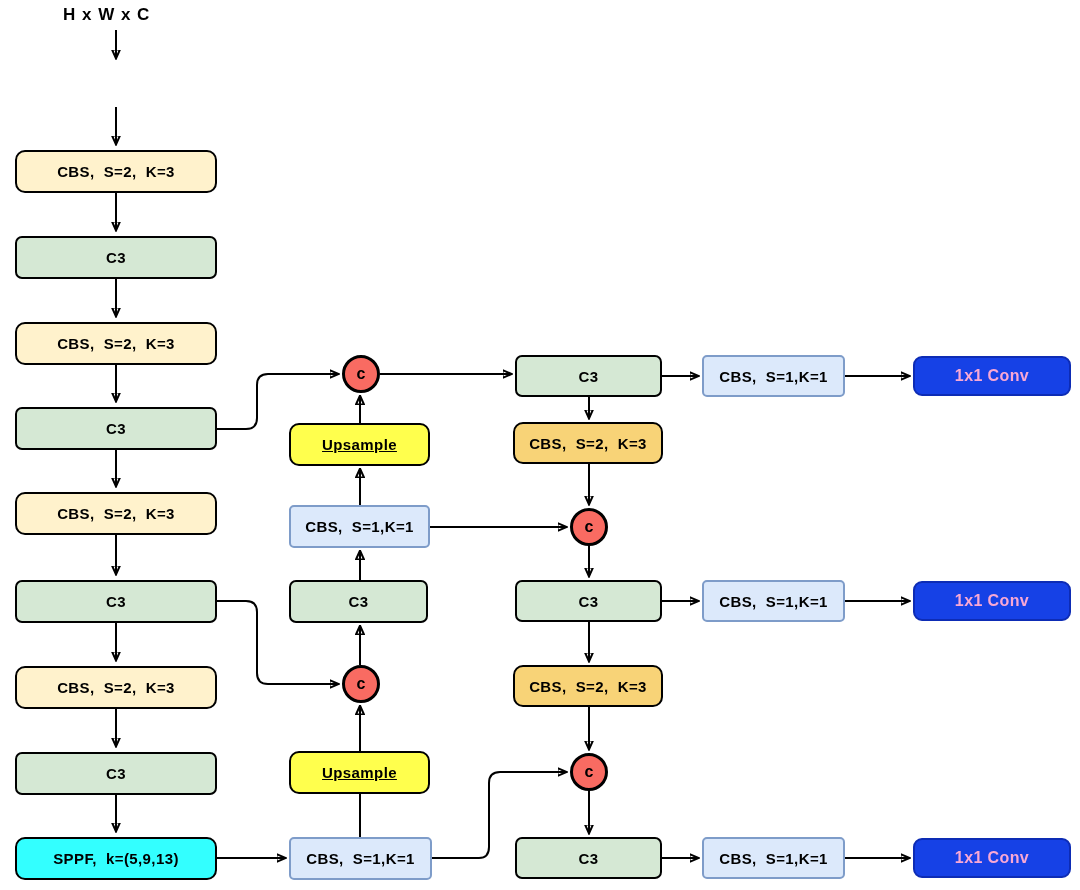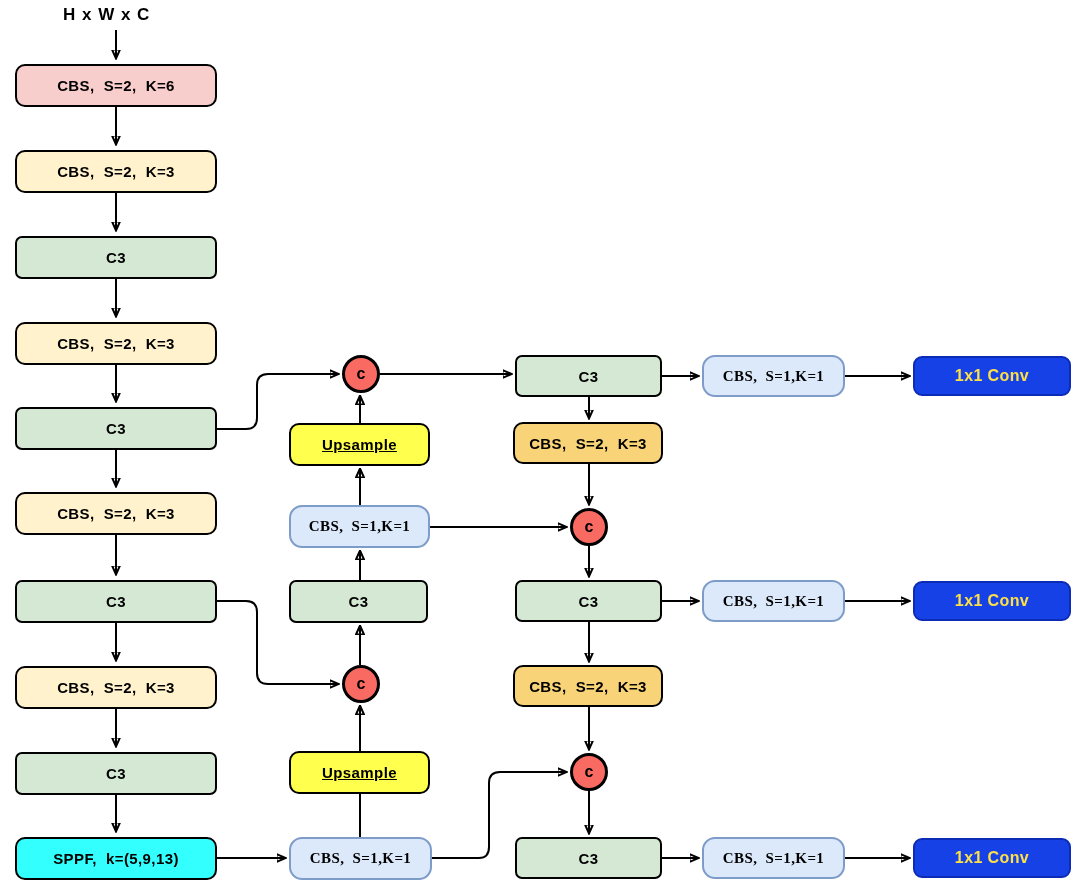--- a/index.html
+++ b/index.html
@@ -18,26 +18,25 @@
     display:flex; align-items:center; justify-content:center;
     font-weight:bold; font-size:15px; color:#000; letter-spacing:.4px;
     white-space:pre; z-index:2;
   }
   .blk{ border:2.6px solid var(--ink); border-radius:10px; }
   .pink{background:var(--pink);} .cream{background:var(--cream);}
   .green{background:var(--green);border-radius:7px;} .cyan{background:var(--cyan);}
   .yellow{background:var(--yellow);text-decoration:underline;} .orange{background:var(--orange);}
   .cbs-blue{
     background:var(--blue-fill); border:2.2px solid var(--blue-border);
-    border-radius:13px;
-    font-family:Liberation Serif, serif;
+    border-radius:5px;
   }
   .conv{
     background:var(--conv-fill); border:2.6px solid var(--conv-border);
-    border-radius:9px; color:#fde047; font-size:16px;
+    border-radius:9px; color:#f9a8d4; font-size:16px;
   }
   .concat{
     position:absolute; width:38px; height:38px; border-radius:50%;
     background:var(--red); border:3px solid var(--ink); box-sizing:border-box;
     display:flex; align-items:center; justify-content:center;
     font-weight:bold; font-size:16px; z-index:3;
   }
   .dimlabel{
     position:absolute; font-weight:bold; font-size:17px; letter-spacing:1px;
     z-index:2; white-space:pre;
@@ -94,21 +93,20 @@
     <path d="M662,376 H698" marker-end="url(#ah)"></path>
     <path d="M845,376 H909" marker-end="url(#ah)"></path>
     <path d="M662,601 H698" marker-end="url(#ah)"></path>
     <path d="M845,601 H909" marker-end="url(#ah)"></path>
     <path d="M662,858 H698" marker-end="url(#ah)"></path>
     <path d="M845,858 H909" marker-end="url(#ah)"></path>
   </svg>
 
   <div class="dimlabel" style="left:63px; top:5px;">H x W x C</div>
 
-  <div class="node blk pink" style="left:15px; top:64px;  width:202px; height:43px;">CBS,  S=2,  K=6</div>
   <div class="node blk cream" style="left:15px; top:150px; width:202px; height:43px;">CBS,  S=2,  K=3</div>
   <div class="node blk green" style="left:15px; top:236px; width:202px; height:43px;">C3</div>
   <div class="node blk cream" style="left:15px; top:322px; width:202px; height:43px;">CBS,  S=2,  K=3</div>
   <div class="node blk green" style="left:15px; top:407px; width:202px; height:43px;">C3</div>
   <div class="node blk cream" style="left:15px; top:492px; width:202px; height:43px;">CBS,  S=2,  K=3</div>
   <div class="node blk green" style="left:15px; top:580px; width:202px; height:43px;">C3</div>
   <div class="node blk cream" style="left:15px; top:666px; width:202px; height:43px;">CBS,  S=2,  K=3</div>
   <div class="node blk green" style="left:15px; top:752px; width:202px; height:43px;">C3</div>
   <div class="node blk cyan" style="left:15px; top:837px; width:202px; height:43px;">SPPF,  k=(5,9,13)</div>
 

